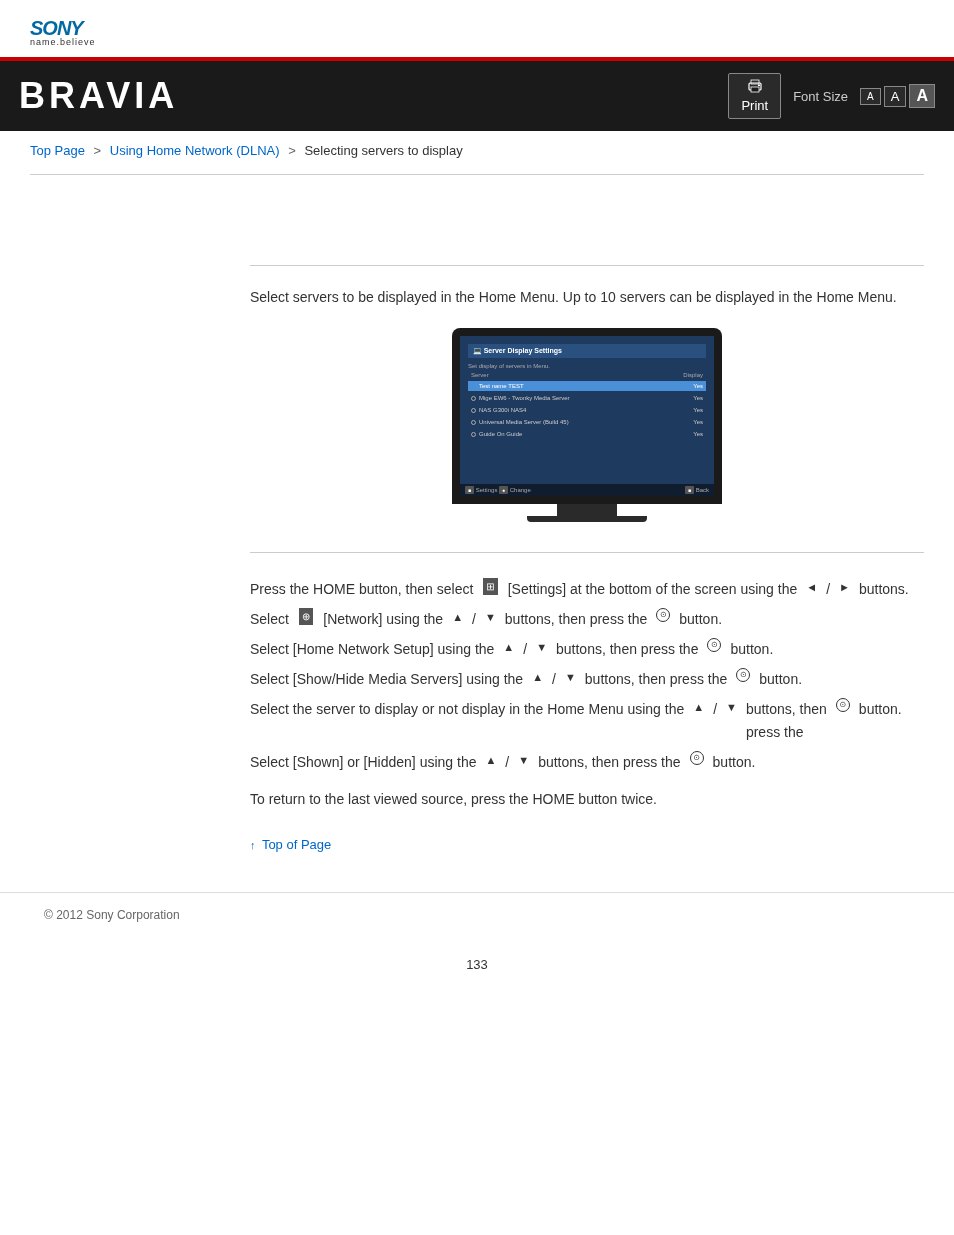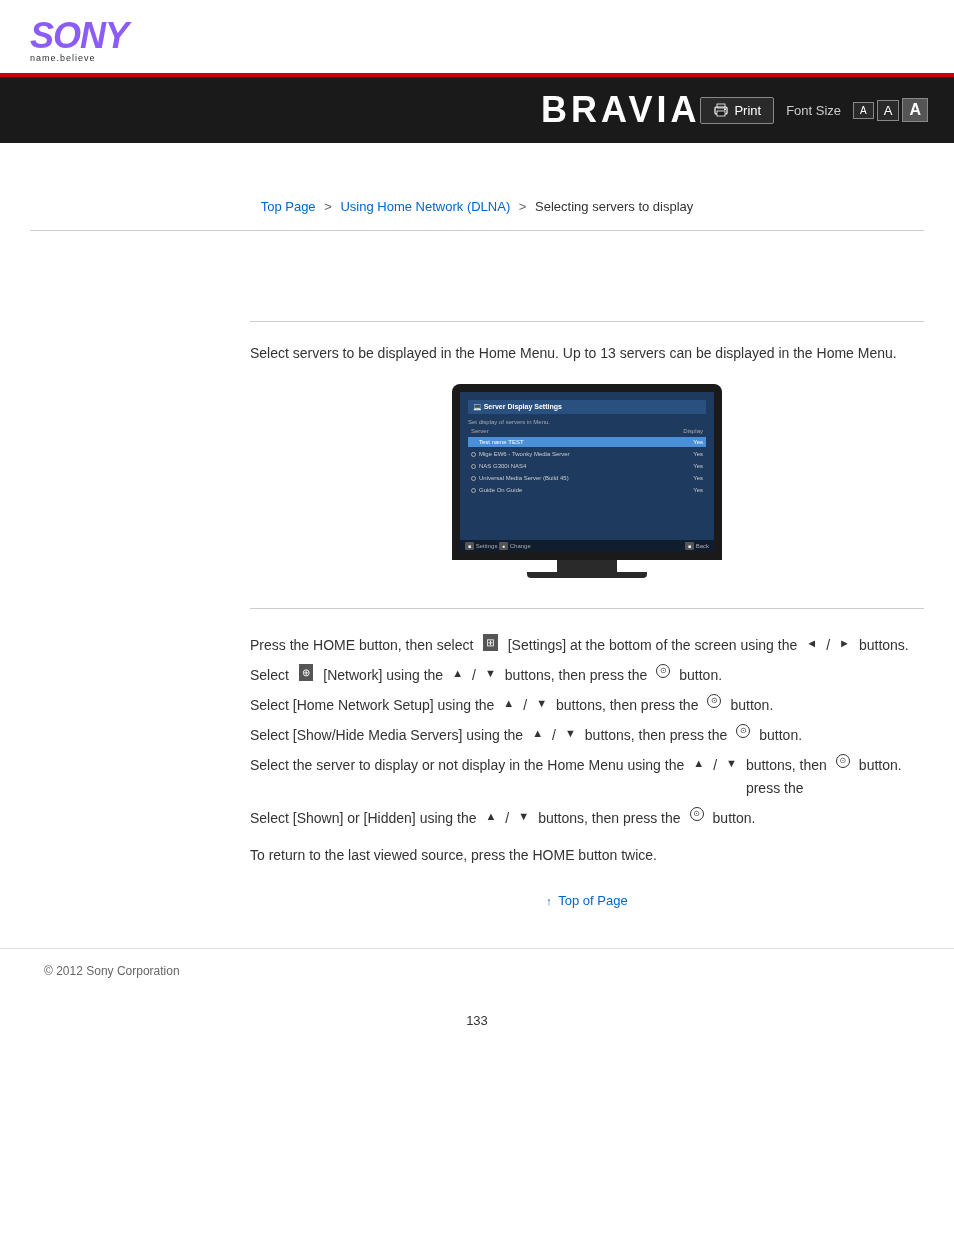--- a/index.html
+++ b/index.html
@@ -17,39 +17,39 @@
       background: #fff;
       padding: 18px 30px 10px 30px;
       border-bottom: 4px solid #cc0000;
     }
     .sony-logo {
       display: flex;
       flex-direction: column;
       line-height: 1;
     }
     .sony-text {
-      font-size: 36px;
+      font-size: 20px;
       font-weight: 900;
       font-style: italic;
-      color: #8b5cf6;
+      color: #0369a1;
       letter-spacing: -1px;
     }
     .sony-tagline {
       font-size: 9px;
       color: #333;
       letter-spacing: 1px;
     }
 
     
     .header-bar {
       background: #1a1a1a;
       display: flex;
       align-items: center;
-      justify-content: flex-end;
-      padding: 12px 26px;
+      justify-content: space-between;
+      padding: 12px 19px;
       min-height: 60px;
     }
     .bravia-title {
       font-size: 36px;
       font-weight: 900;
       color: #fff;
       letter-spacing: 4px;
       font-family: Arial Black, Arial, sans-serif;
       text-transform: uppercase;
     }
@@ -62,20 +62,21 @@
       display: flex;
       align-items: center;
       gap: 5px;
       border: 1px solid #888;
       background: #2a2a2a;
       color: #fff;
       padding: 5px 12px;
       font-size: 13px;
       cursor: pointer;
       border-radius: 2px;
+      flex-direction: column;
     }
     .font-size-label {
       color: #ccc;
       font-size: 13px;
     }
     .font-size-btns {
       display: flex;
       gap: 3px;
       align-items: center;
     }
@@ -95,23 +96,22 @@
 
     
     .content-area {
       padding: 0 30px;
       max-width: 954px;
     }
 
     
     .breadcrumb-area {
       padding: 12px 0 8px 0;
-      text-align: center;
+      text-align: left;
       font-size: 13px;
-      margin-top: 44px;
     }
     .breadcrumb-area a {
       color: #0066cc;
       text-decoration: none;
     }
     .breadcrumb-sep {
       color: #666;
       margin: 0 5px;
     }
     .breadcrumb-current {
@@ -306,21 +306,21 @@
     }
 
     .note-text {
       margin-top: 16px;
       font-size: 14px;
       color: #333;
     }
 
     
     .top-of-page {
-      text-align: center;
+      text-align: left;
       margin-top: 30px;
       margin-bottom: 20px;
       font-size: 13px;
     }
     .top-of-page a {
       color: #0066cc;
       text-decoration: none;
     }
     .top-arrow {
       display: inline-block;
@@ -408,21 +408,21 @@
       
     </div>
 
     <div class="content-right">
 
       <div class="page-title-area">
       </div>
 
       <hr class="hr-title-bottom">
 
-      <p class="intro-text">Select servers to be displayed in the Home Menu. Up to 13 servers can be displayed in the Home Menu.</p>
+      <p class="intro-text">Select servers to be displayed in the Home Menu. Up to 10 servers can be displayed in the Home Menu.</p>
 
       <div class="tv-image-container">
         <div class="tv-screen-wrapper">
           <div class="tv-body">
             <div class="tv-screen">
               <div class="tv-screen-content">
                 <div class="tv-title-bar">💻 Server Display Settings</div>
                 <div class="tv-subtitle">Set display of servers in Menu.</div>
                 <div class="tv-table-header">
                   <span>Server</span>

